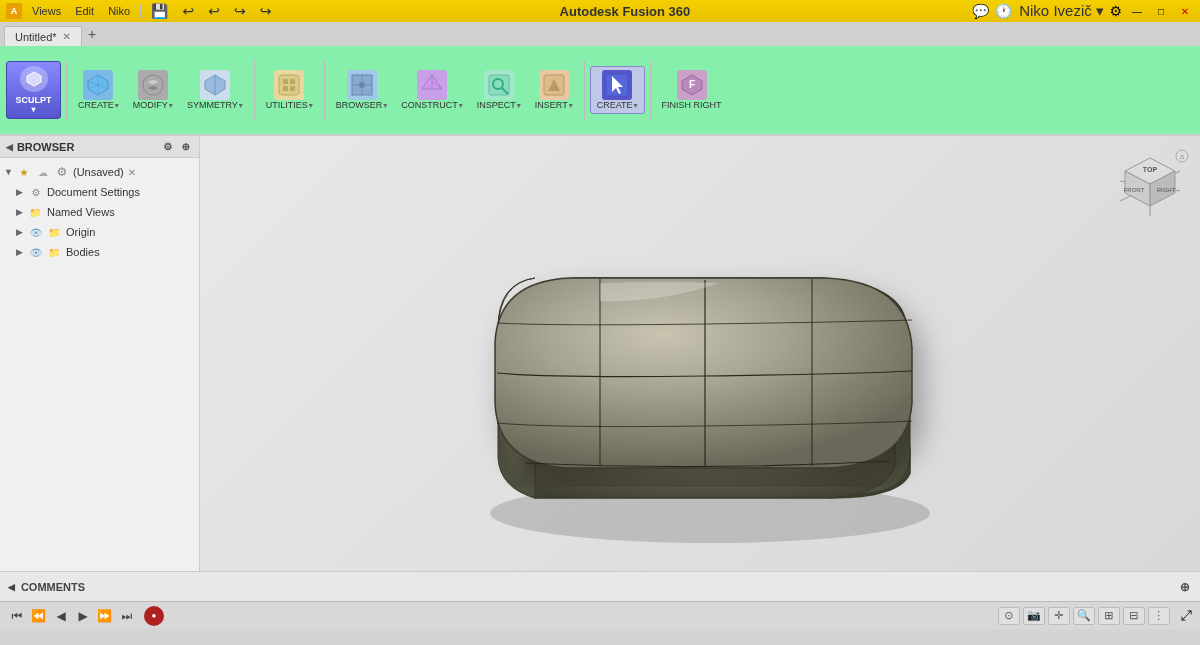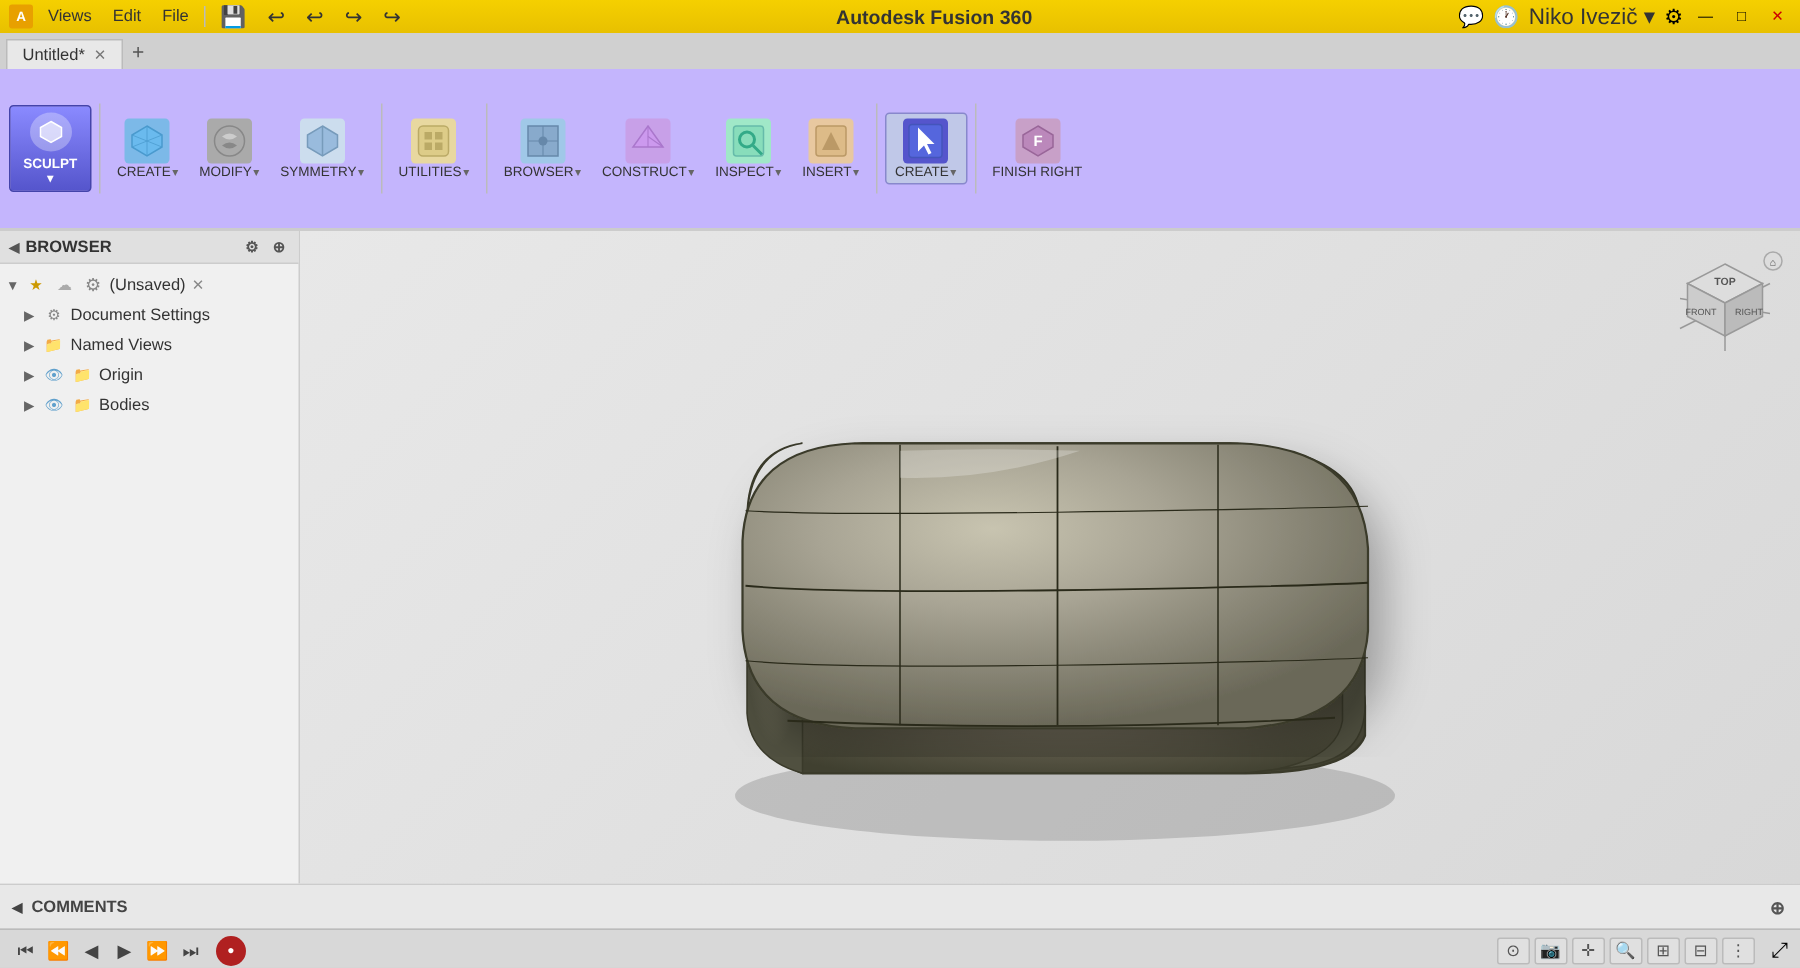--- a/index.html
+++ b/index.html
@@ -56,22 +56,22 @@
       padding: 2px 6px;
       font-size: 11px;
       cursor: pointer;
       color: #333;
     }
     .menu-sep { width: 1px; height: 14px; background: #bbb; margin: 0 2px; }
 
     
     #toolbar-area {
       width: 100%;
-      height: 132px;
-      background: #c4b5fd;
+      height: 114px;
+      background: #86efac;
       border-bottom: 2px solid #ccc;
       display: flex;
       flex-direction: column;
     }
 
     
     #tab-bar {
       height: 24px;
       background: #d0d0d0;
       display: flex;
@@ -351,21 +351,21 @@
   </style>
 </head>
 <body>
 
 <div id="title-bar">
   <div id="title-bar-left">
     <div id="title-bar-logo">A</div>
     <div id="menu-bar-inline" style="display:flex; gap:2px; align-items:center;">
       <span class="menu-item">Views</span>
       <span class="menu-item">Edit</span>
-      <span class="menu-item">File</span>
+      <span class="menu-item">Niko</span>
       <span class="menu-sep"></span>
       <span class="menu-item" style="font-size:14px;">💾</span>
       <span class="menu-item" style="font-size:14px;">↩</span>
       <span class="menu-item" style="font-size:14px;">↩</span>
       <span class="menu-item" style="font-size:14px;">↪</span>
       <span class="menu-item" style="font-size:14px;">↪</span>
     </div>
   </div>
   <div id="title-center">
     <span style="font-size:13px; color:#333; font-weight:600;">Autodesk Fusion 360</span>

